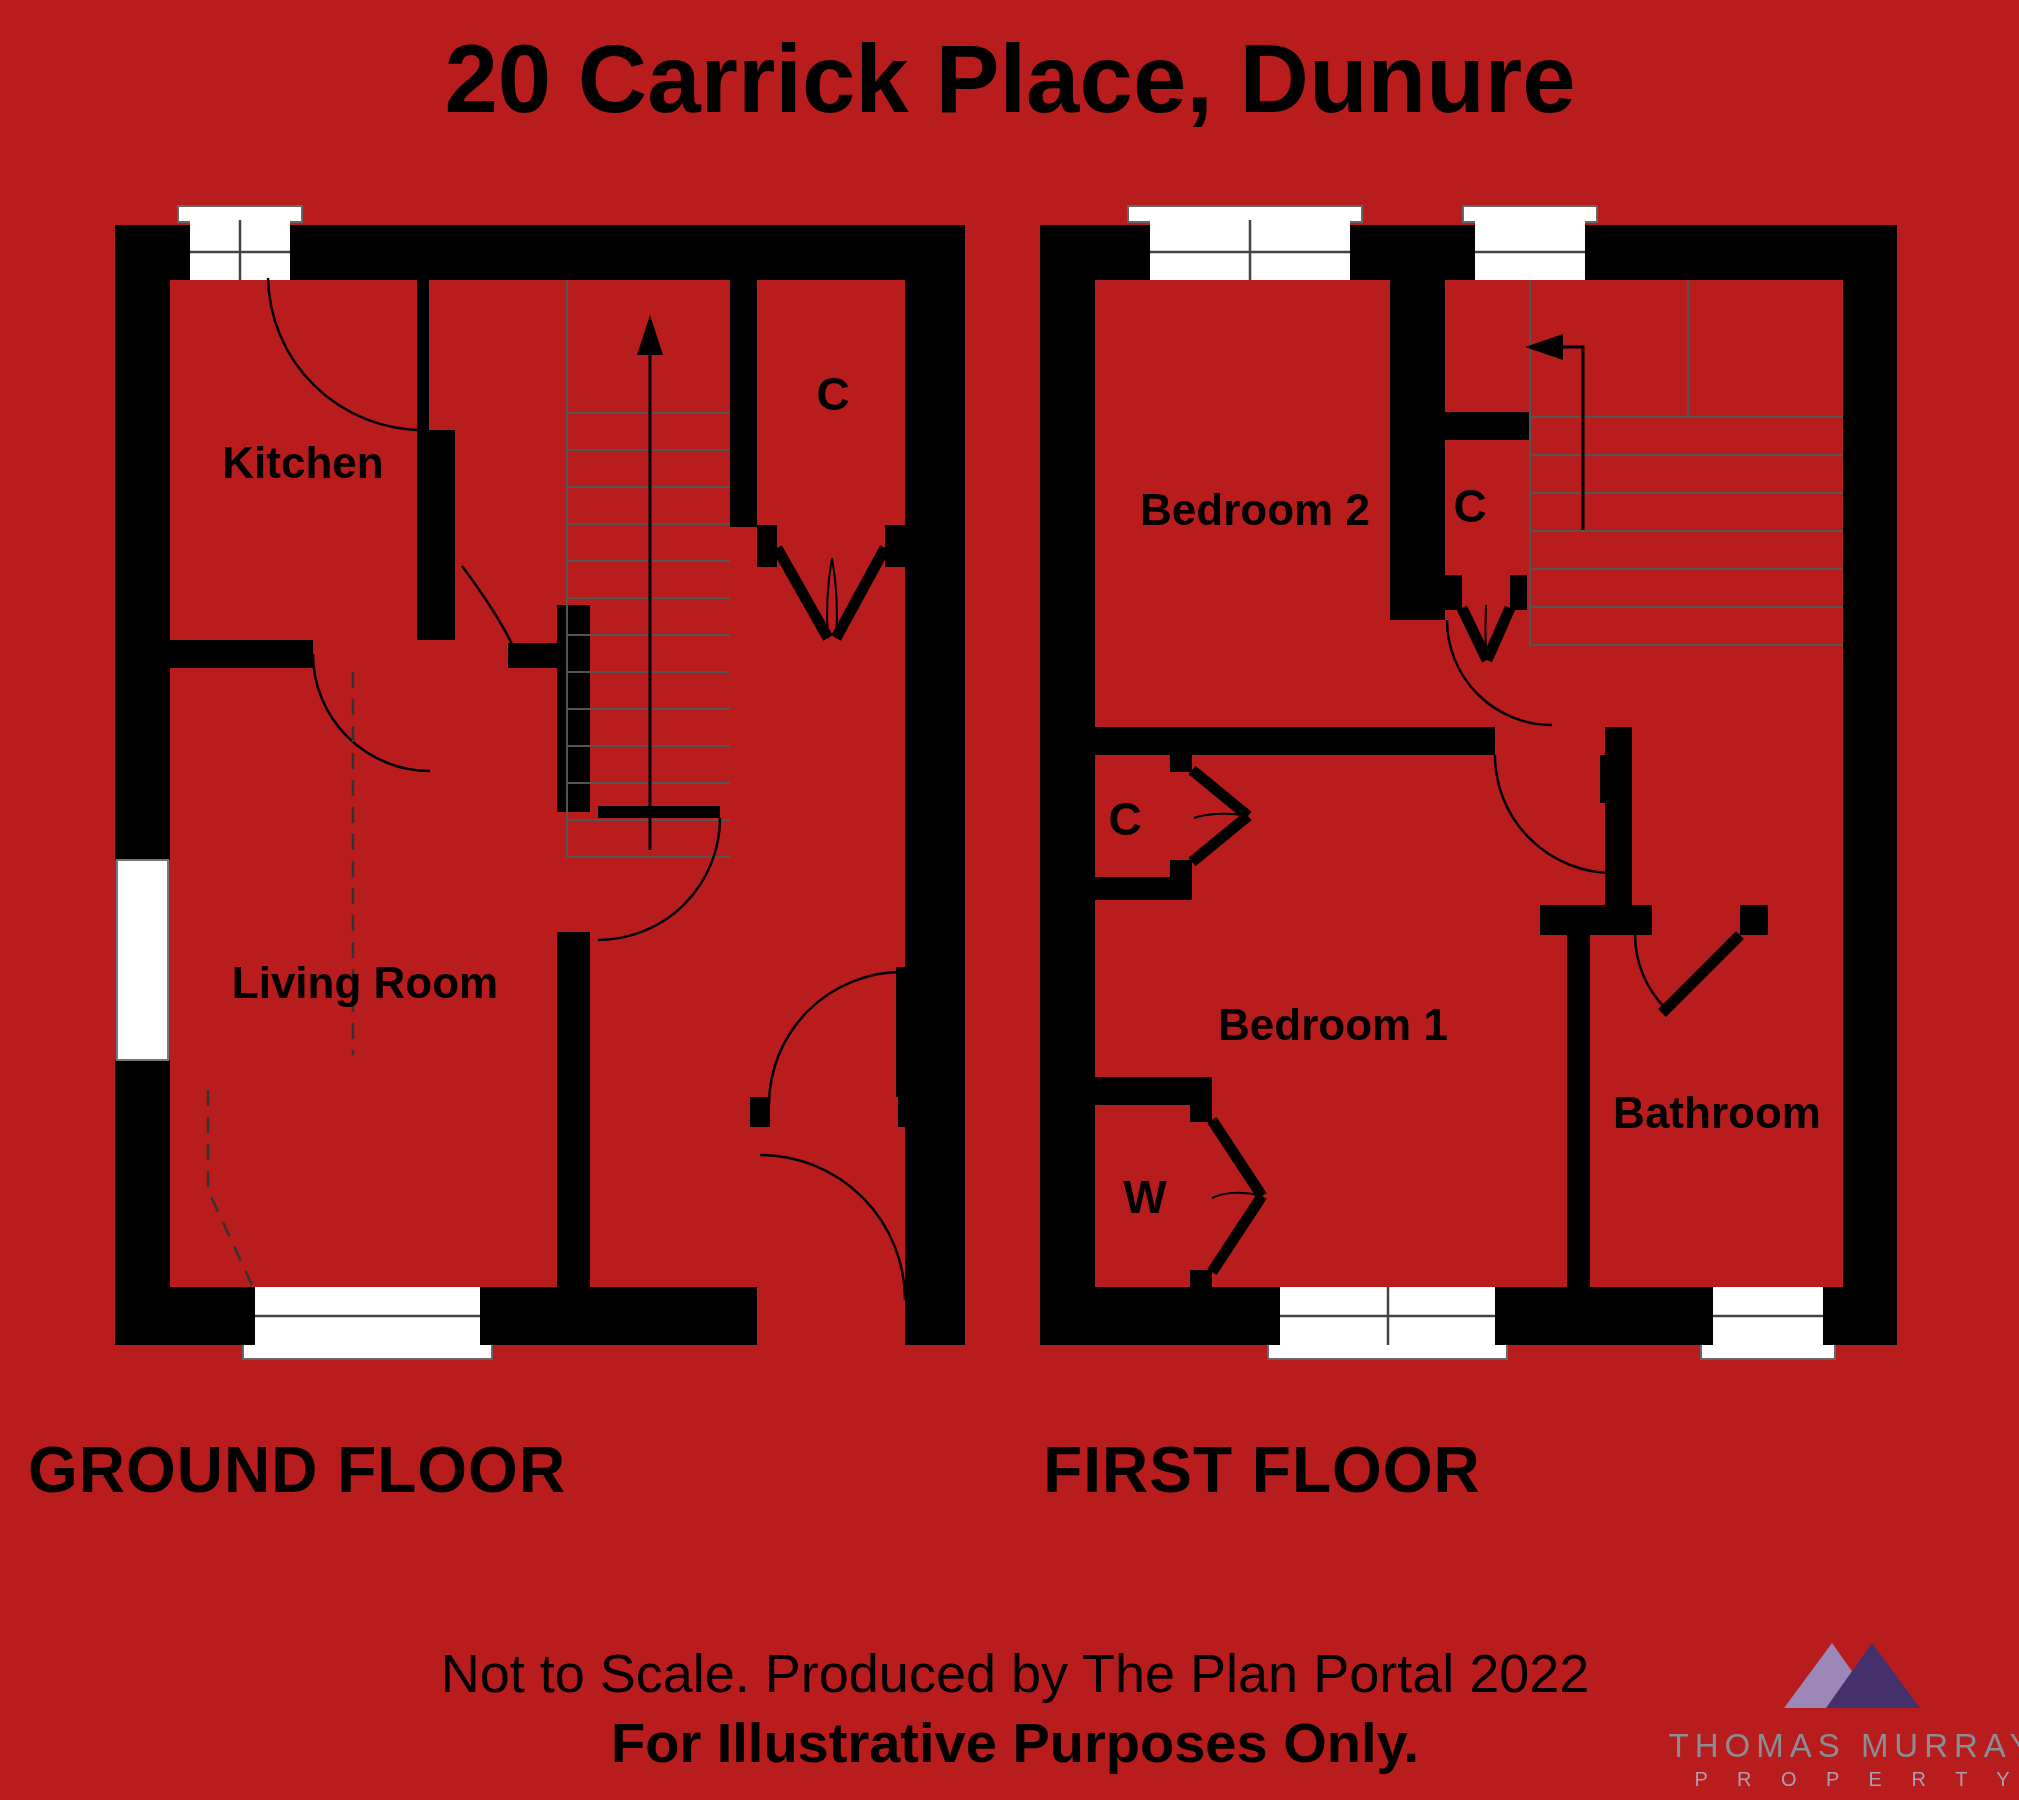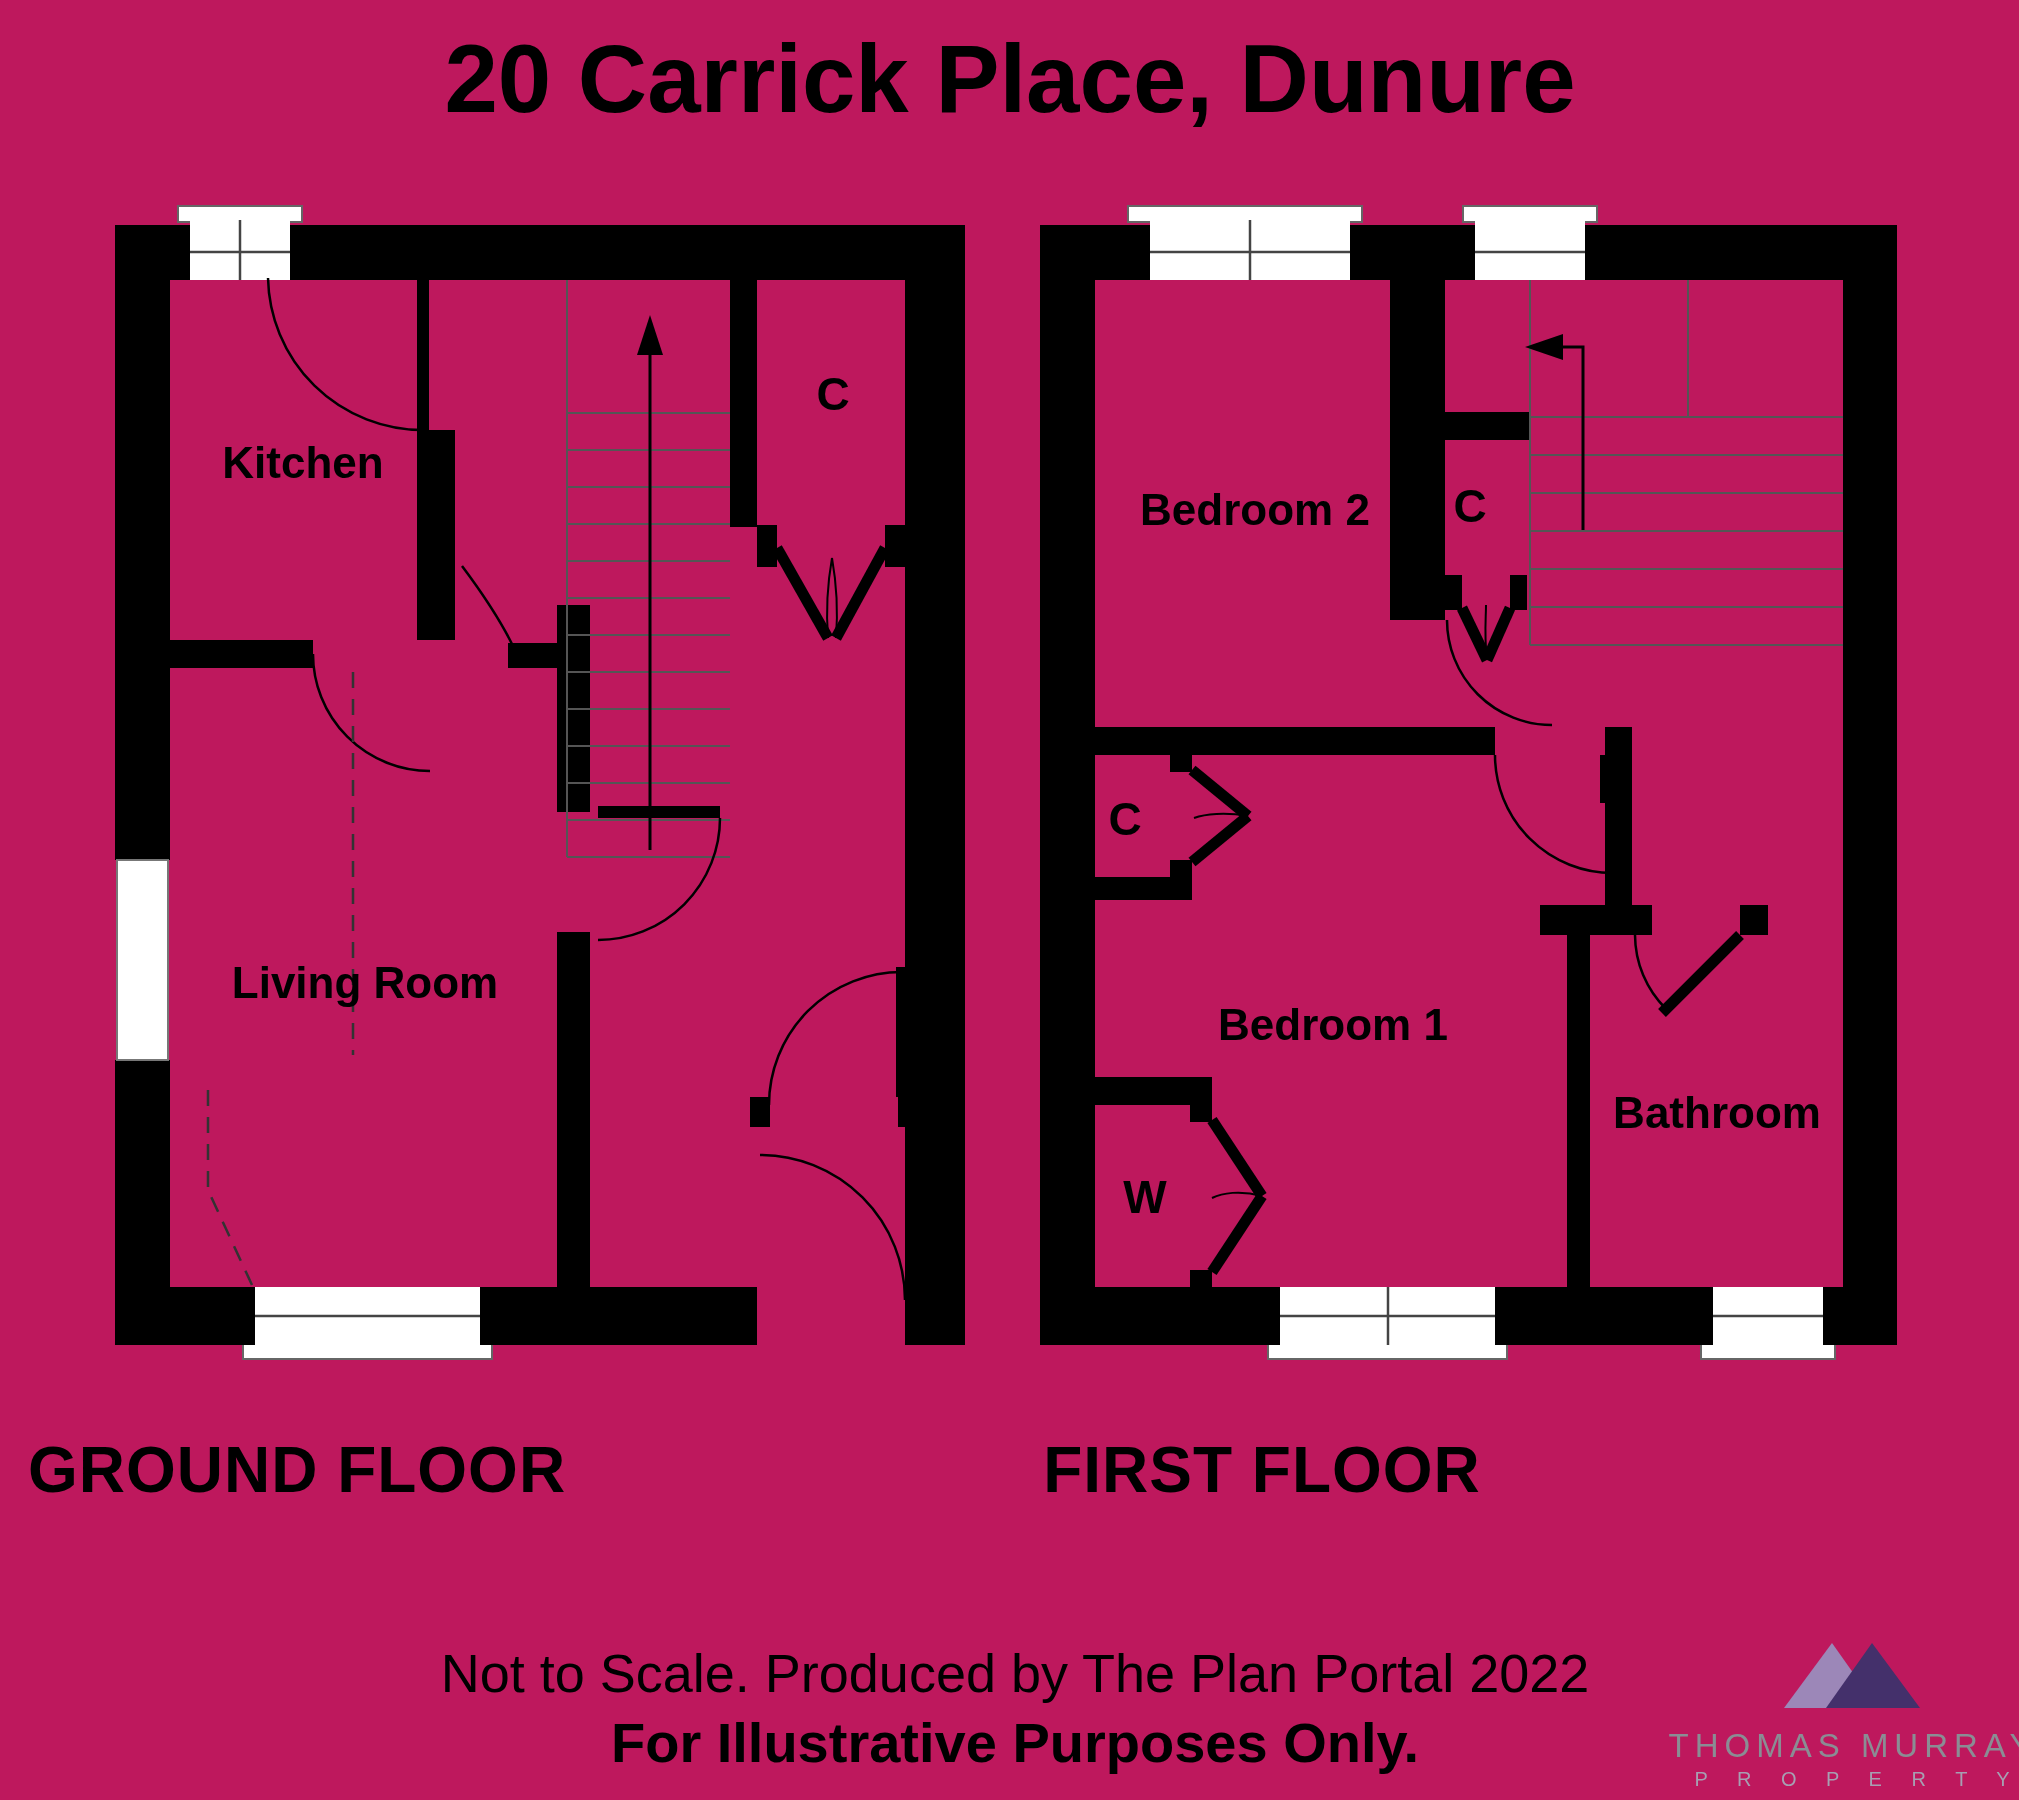--- a/index.html
+++ b/index.html
@@ -1,17 +1,17 @@
 <!DOCTYPE html>
 <html><head>
 <meta charset="utf-8">
 <style>
   html,body{margin:0;padding:0;background:#ffffff;}
   body{font-family:"Liberation Sans", sans-serif;}
-  #stage{width:2019px;height:1800px;position:relative;background:#be185d;}
+  #stage{width:2019px;height:1800px;position:relative;background:#b91c1c;}
   svg{display:block;}
   text{font-family:"Liberation Sans", sans-serif;}
   .room-label{font-size:44px;font-weight:bold;fill:#000;}
   .closet-label{font-size:46px;font-weight:bold;fill:#000;}
   .floor-label{font-size:64px;font-weight:bold;fill:#000;letter-spacing:1px;}
   .title-label{font-size:96px;font-weight:bold;fill:#000;}
   .footer1{font-size:54px;fill:#000;}
   .footer2{font-size:56px;font-weight:bold;fill:#000;}
   .logo-name{font-size:33px;letter-spacing:6px;}
   .logo-sub{font-size:20px;letter-spacing:12px;}

